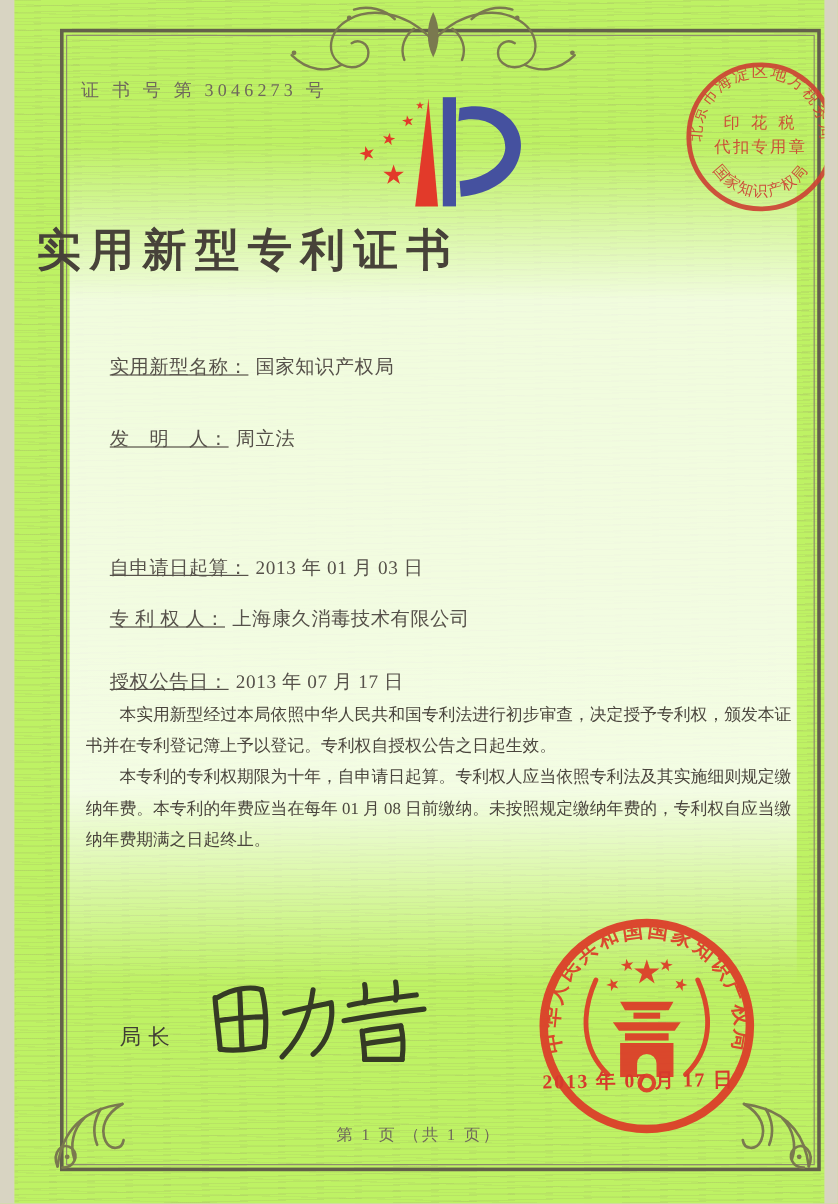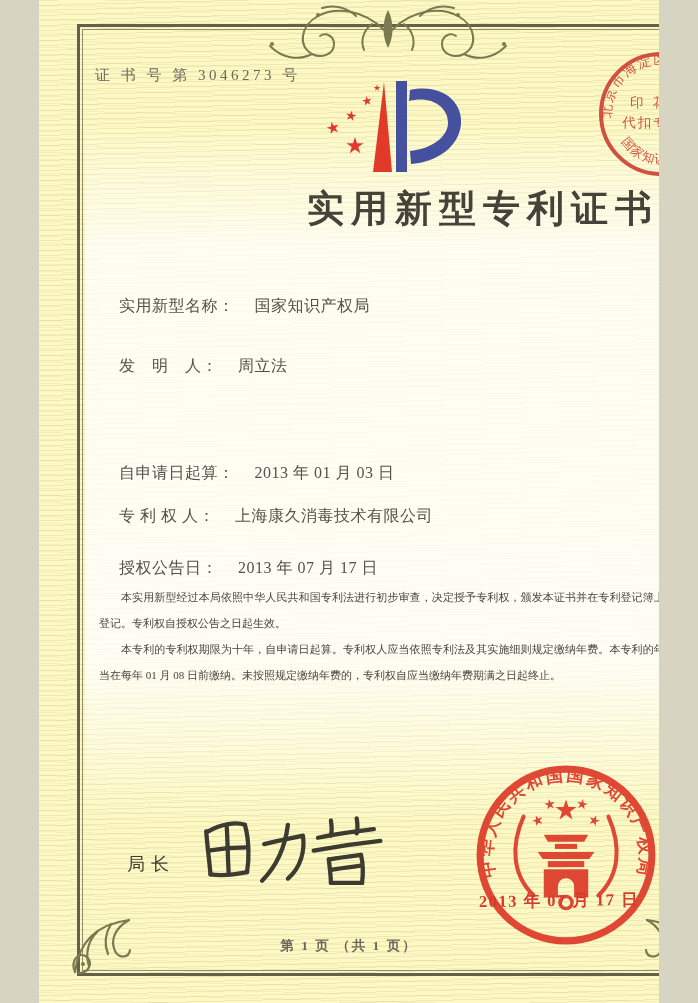--- a/index.html
+++ b/index.html
@@ -1,18 +1,18 @@
 <!DOCTYPE html>
 <html><head>
 <meta charset="utf-8">
 <style>
   html,body{margin:0;padding:0;background:#d8d4c2;}
   .page{
-    position:relative;width:620px;height:1003px;margin:0 auto;overflow:hidden;
-    background:#fef9c3;
+    position:relative;width:675px;height:1003px;margin:0 auto;overflow:hidden;
+    background:#bef264;
     font-family:"Liberation Serif","DejaVu Serif",serif;
   }
   
   .page::before{
     content:"";position:absolute;inset:0;pointer-events:none;
     background-image:
       repeating-linear-gradient(178.5deg, rgba(150,149,103,.16) 0 1px, rgba(0,0,0,0) 1px 5px),
       repeating-linear-gradient(181.5deg, rgba(150,149,103,.10) 0 1px, rgba(0,0,0,0) 1px 7px);
   }
   .light-overlay{
@@ -28,43 +28,43 @@
   .ornament-top{position:absolute;left:221px;top:2px;width:256px;height:62px;}
   .corner{position:absolute;width:74px;height:74px;}
   .corner.bl{left:20px;top:914px;}
   .corner.br{left:604px;top:914px;transform:scaleX(-1);}
   .cert-number{
     position:absolute;left:56px;top:66px;font-size:15px;letter-spacing:3.5px;color:#6e675c;
   }
   .tax-seal{position:absolute;left:548px;top:40px;width:148px;height:148px;opacity:.9;}
   .logo{position:absolute;left:270px;top:80px;width:160px;height:96px;}
   .title{
-    position:absolute;left:0;top:184px;width:100%;text-align:right;
+    position:absolute;left:12px;top:184px;width:100%;text-align:left;
     font-size:37px;font-weight:bold;letter-spacing:7px;text-indent:7px;color:#474239;
   }
   .field{position:absolute;left:62px;font-size:16px;color:#56514a;letter-spacing:.5px;white-space:pre;}
   .f0{top:278px}.f1{top:338px}.f2{top:391px}.f3{top:445px}.f4{top:488px}.f5{top:540px}
-  .field .lab{margin-right:20px;}
+  .field .lab{margin-right:6px;text-decoration:underline;}
   .paragraphs{
     position:absolute;left:60px;top:584px;width:588px;
-    font-size:11px;line-height:26px;color:#4a453d;text-align:justify;
+    font-size:14px;line-height:26px;color:#4a453d;text-align:justify;
   }
   .paragraphs p{margin:0;text-indent:2em;}
   .director-label{
     position:absolute;left:88px;top:852px;font-size:18px;letter-spacing:6px;color:#403d35;
   }
   .signature{position:absolute;left:150px;top:806px;width:215px;height:100px;}
   .office-seal{position:absolute;left:430px;top:758px;width:194px;height:194px;opacity:.92;}
   .seal-date{
     position:absolute;left:440px;top:890px;font-size:16.5px;font-weight:bold;
     color:#d63a2c;letter-spacing:1.5px;z-index:5;transform:rotate(-.8deg);white-space:pre;
   }
   .footer{
     position:absolute;left:0;top:937px;width:100%;text-align:center;
-    font-size:13.5px;letter-spacing:2px;color:#6e675b;font-weight:bold;
+    font-size:13.5px;letter-spacing:2px;color:#6e675b;
   }
   svg text{font-family:"Liberation Serif","DejaVu Serif",serif;}
 </style>
 </head>
 <body>
 
 <div class="page">
 
   <div class="light-overlay"></div>
 

